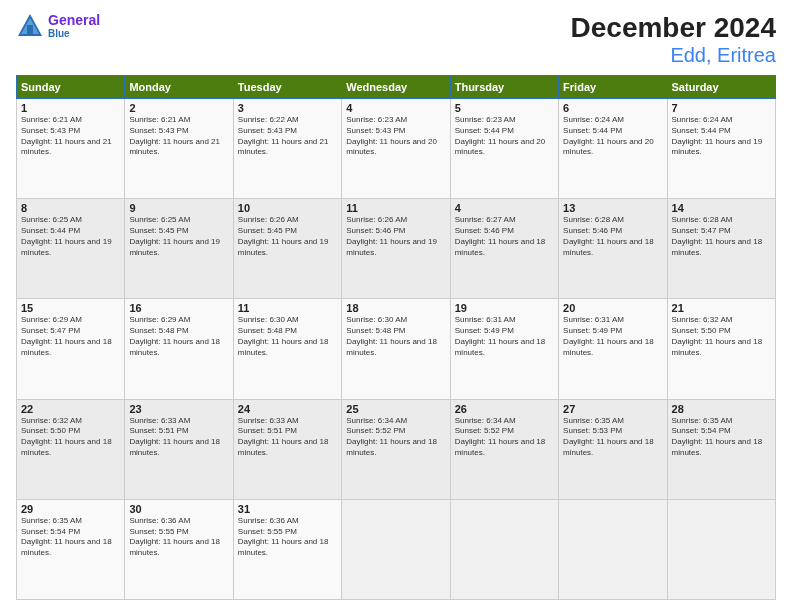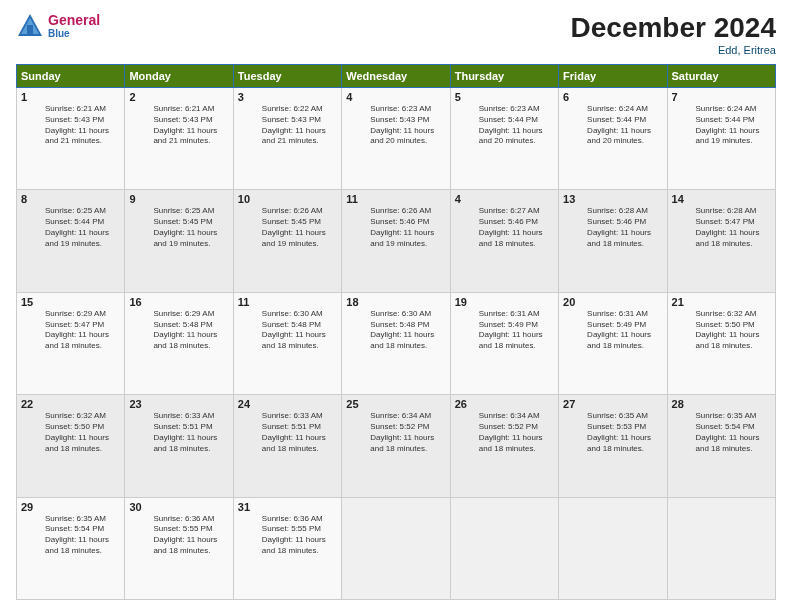--- a/index.html
+++ b/index.html
@@ -29,42 +29,42 @@
       gap: 4px;
     }
     .logo-text {
       display: flex;
       flex-direction: column;
       line-height: 1.1;
     }
     .logo-general {
       font-size: 14px;
       font-weight: bold;
-      color: #be185d;
+      color: #6d28d9;
     }
     .logo-blue {
       font-size: 10px;
       font-weight: bold;
       color: #2a6eb5;
     }
     .logo-icon {
       width: 28px;
       height: 28px;
     }
     .title-block {
       text-align: right;
     }
     .main-title {
       font-size: 28px;
       font-weight: bold;
       color: #222;
     }
     .subtitle {
-      font-size: 11px;
-      color: #0c4a6e;
+      font-size: 20px;
+      color: #3b82f6;
     }
     .calendar {
       flex: 1;
       border: 1px solid #ccc;
       border-collapse: collapse;
       width: 100%;
       table-layout: fixed;
     }
     .calendar thead tr th {
       background: #4d7c0f;
@@ -93,21 +93,20 @@
       font-size: 11px;
       font-weight: bold;
       color: #222;
       display: block;
       margin-bottom: 1px;
     }
     .day-info {
       font-size: 8px;
       color: #333;
       line-height: 1.35;
-      margin-left: 24px;
     }
     .empty-cell {
       background: #f0f0f0 !important;
     }
   </style>
 </head>
 <body>
 
 <div class="page">
   <div class="header">

